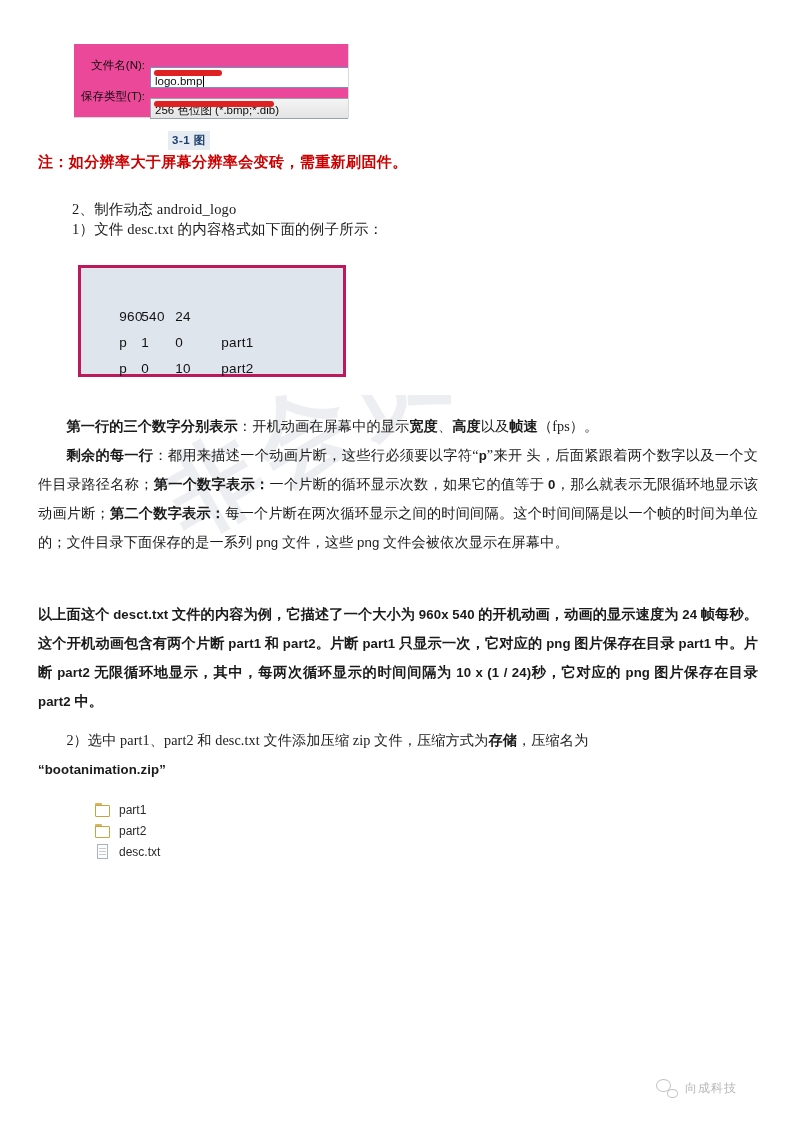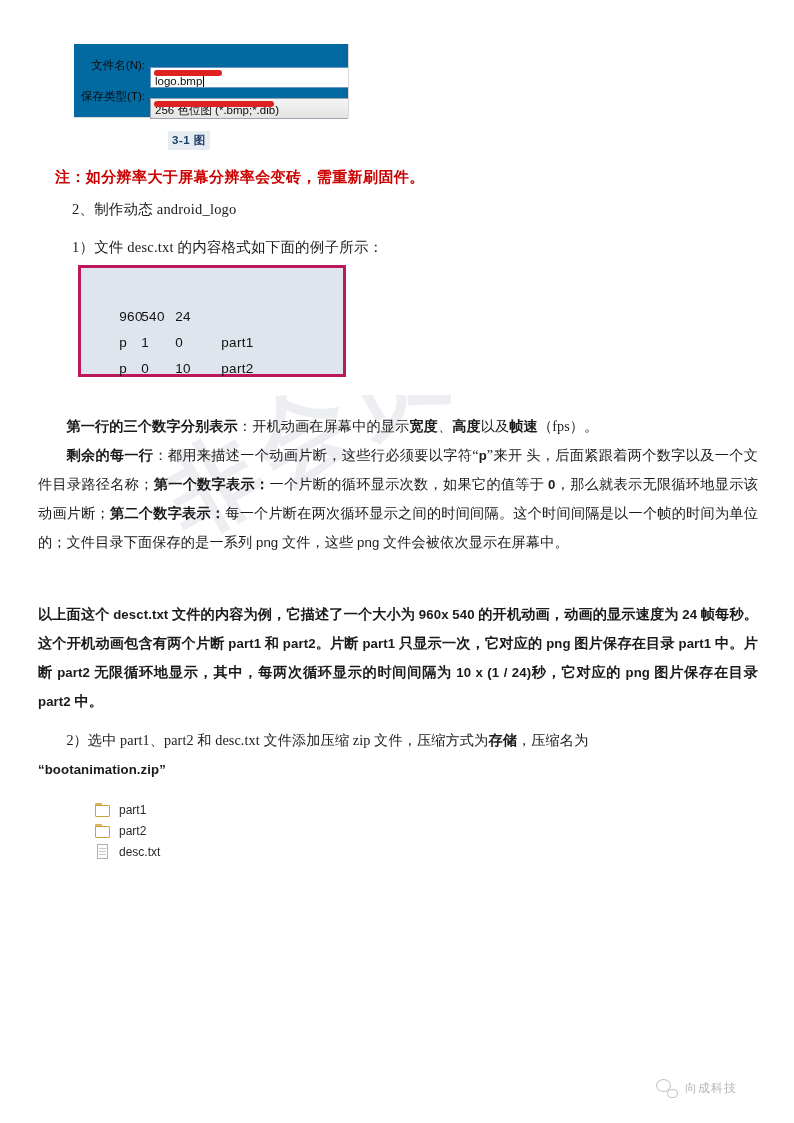--- a/index.html
+++ b/index.html
@@ -47,21 +47,21 @@
     transform-origin: left top;
   }
 
   
   .dialog-shot {
     position: absolute;
     left: 74px;
     top: 44px;
     width: 274px;
     height: 73px;
-    background: #0369a1;
+    background: #ec4899;
     border: 1px solid #d8d8d8;
     border-top: none;
     border-left: none;
     font-family: "Liberation Sans", sans-serif;
   }
   .dlg-row {
     position: absolute;
     left: 0;
     width: 274px;
     height: 22px;
@@ -128,41 +128,40 @@
     background: #e7ecf2;
     padding: 2px 4px;
     font-weight: bold;
     letter-spacing: 0.5px;
   }
 
   
   .note-red {
     position: absolute;
     left: 38px;
-    top: 168px;
+    top: 153px;
     font-family: "Liberation Serif", serif;
     font-size: 15px;
     font-weight: bold;
     color: #cc0000;
     letter-spacing: 0.4px;
     white-space: nowrap;
-    margin-left: 17px;
   }
 
   
   .list-line {
     position: absolute;
     left: 72px;
     font-size: 14.5px;
     color: #1a1a1a;
     white-space: nowrap;
     letter-spacing: 0.2px;
   }
   .list-line.l1 { top: 200px; }
-  .list-line.l2 { top: 220px; margin-top: 18px; }
+  .list-line.l2 { top: 220px; }
 
   
   .code-block {
     position: absolute;
     left: 78px;
     top: 265px;
     width: 268px;
     height: 112px;
     background: #dfe5ed;
     border: 3px solid #be185d;

